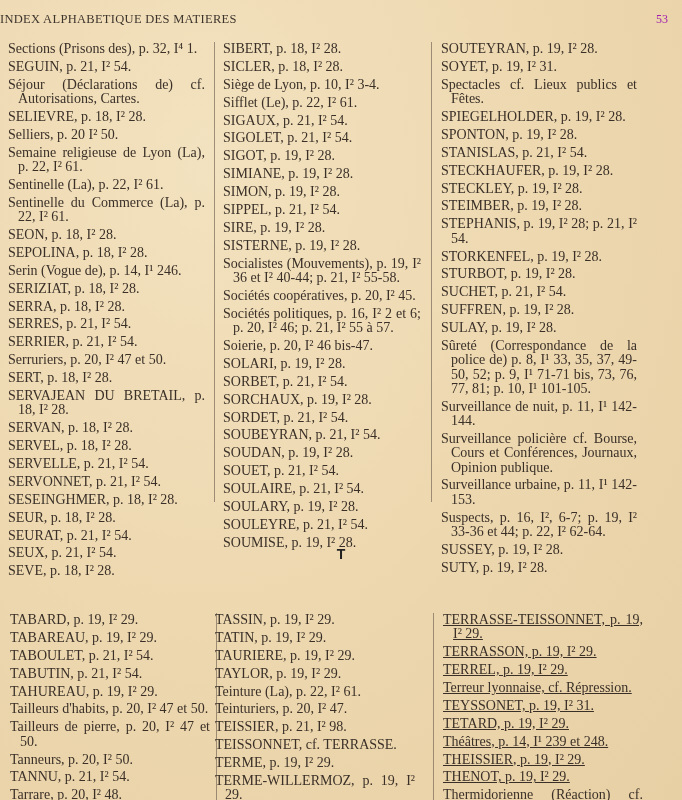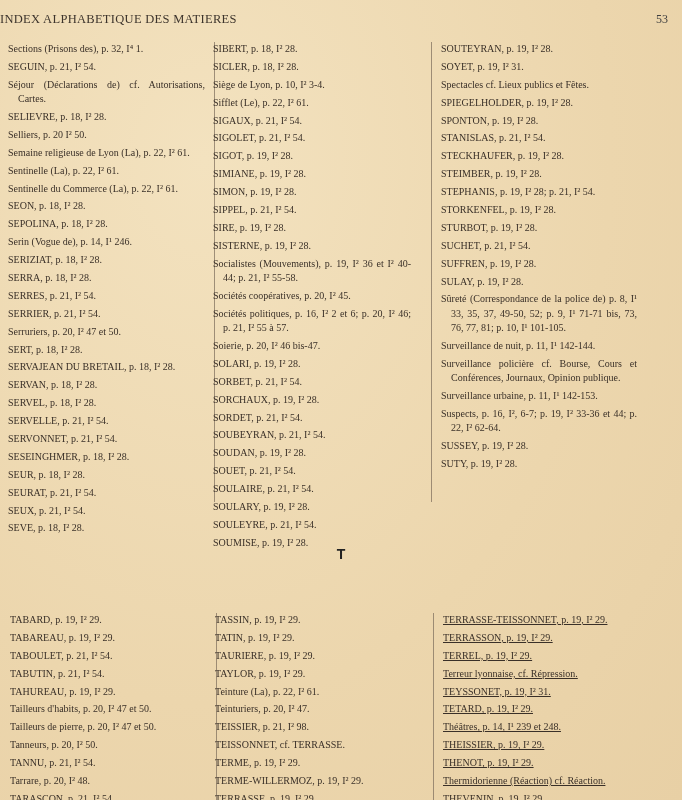--- a/index.html
+++ b/index.html
@@ -12,30 +12,30 @@
     position: relative;
   }
   .header {
     position: absolute; top: 10px; left: 0; width: 682px; height: 20px;
   }
   .header .title {
     position: absolute; left: 0; width: 682px; text-align: left; top: 2px;
     font-size: 12.5px; letter-spacing: 0.3px; color: #3d342c;
   }
   .header .pageno {
-    position: absolute; right: 14px; top: 2px; font-size: 12px; color: #404040;
+    position: absolute; right: 14px; top: 2px; font-size: 12px; color: #a21caf;
   }
   .section {
     position: absolute; left: 0; width: 682px;
   }
   .sec-s { top: 42px; height: 460px; }
   .sec-t { top: 582px; height: 210px; margin-top: 31px; }
   .col {
     position: absolute; top: 0; bottom: 0;
-    font-size: 10px; line-height: 14.3px;
+    font-size: 14px; line-height: 14.3px;
   }
   .divider {
     position: absolute; top: 0; bottom: 0; width: 1px; background: #7a6b5a; opacity: .7;
   }
   .entry {
     padding-left: 10px; text-indent: -10px; margin-bottom: 3.6px;
     text-align: justify;
   }
   .letter {
     position: absolute; top: 546px; left: 0; width: 682px; text-align: center;
@@ -74,21 +74,21 @@
       <div class="entry">SERVEL, p. 18, I² 28.</div>
       <div class="entry">SERVELLE, p. 21, I² 54.</div>
       <div class="entry">SERVONNET, p. 21, I² 54.</div>
       <div class="entry">SESEINGHMER, p. 18, I² 28.</div>
       <div class="entry">SEUR, p. 18, I² 28.</div>
       <div class="entry">SEURAT, p. 21, I² 54.</div>
       <div class="entry">SEUX, p. 21, I² 54.</div>
       <div class="entry">SEVE, p. 18, I² 28.</div>
     </div>
   <div class="divider" style="left:214px;"></div>
-  <div class="col" style="left:213px;width:198px;">
+  <div class="col" style="left:223px;width:198px;">
       <div class="entry">SIBERT, p. 18, I² 28.</div>
       <div class="entry">SICLER, p. 18, I² 28.</div>
       <div class="entry">Siège de Lyon, p. 10, I² 3-4.</div>
       <div class="entry">Sifflet (Le), p. 22, I² 61.</div>
       <div class="entry">SIGAUX, p. 21, I² 54.</div>
       <div class="entry">SIGOLET, p. 21, I² 54.</div>
       <div class="entry">SIGOT, p. 19, I² 28.</div>
       <div class="entry">SIMIANE, p. 19, I² 28.</div>
       <div class="entry">SIMON, p. 19, I² 28.</div>
       <div class="entry">SIPPEL, p. 21, I² 54.</div>
@@ -112,20 +112,21 @@
     </div>
   <div class="divider" style="left:431px;"></div>
   <div class="col" style="left:441px;width:196px;">
       <div class="entry">SOUTEYRAN, p. 19, I² 28.</div>
       <div class="entry">SOYET, p. 19, I² 31.</div>
       <div class="entry">Spectacles cf. Lieux publics et Fêtes.</div>
       <div class="entry">SPIEGELHOLDER, p. 19, I² 28.</div>
       <div class="entry">SPONTON, p. 19, I² 28.</div>
       <div class="entry">STANISLAS, p. 21, I² 54.</div>
       <div class="entry">STECKHAUFER, p. 19, I² 28.</div>
+      <div class="entry">STECKLEY, p. 19, I² 28.</div>
       <div class="entry">STEIMBER, p. 19, I² 28.</div>
       <div class="entry">STEPHANIS, p. 19, I² 28; p. 21, I² 54.</div>
       <div class="entry">STORKENFEL, p. 19, I² 28.</div>
       <div class="entry">STURBOT, p. 19, I² 28.</div>
       <div class="entry">SUCHET, p. 21, I² 54.</div>
       <div class="entry">SUFFREN, p. 19, I² 28.</div>
       <div class="entry">SULAY, p. 19, I² 28.</div>
       <div class="entry">Sûreté (Correspondance de la police de) p. 8, I¹ 33, 35, 37, 49-50, 52; p. 9, I¹ 71-71 bis, 73, 76, 77, 81; p. 10, I¹ 101-105.</div>
       <div class="entry">Surveillance de nuit, p. 11, I¹ 142-144.</div>
       <div class="entry">Surveillance policière cf. Bourse, Cours et Conférences, Journaux, Opinion publique.</div>

